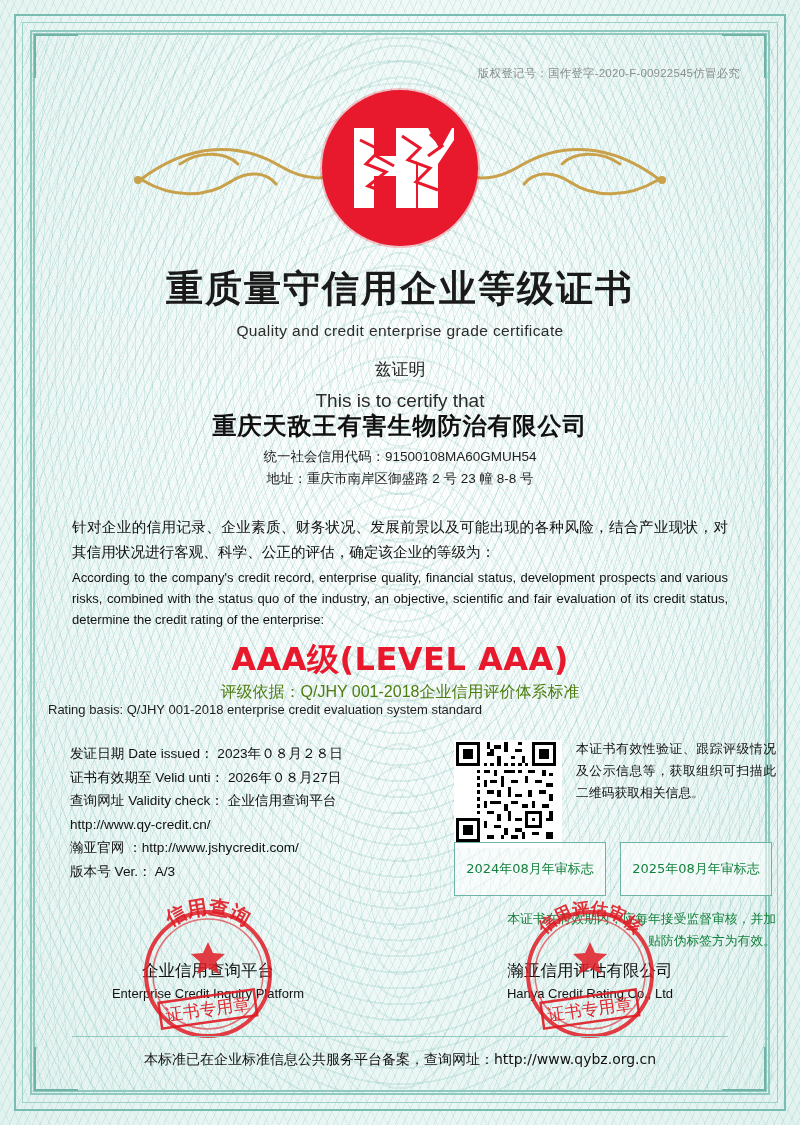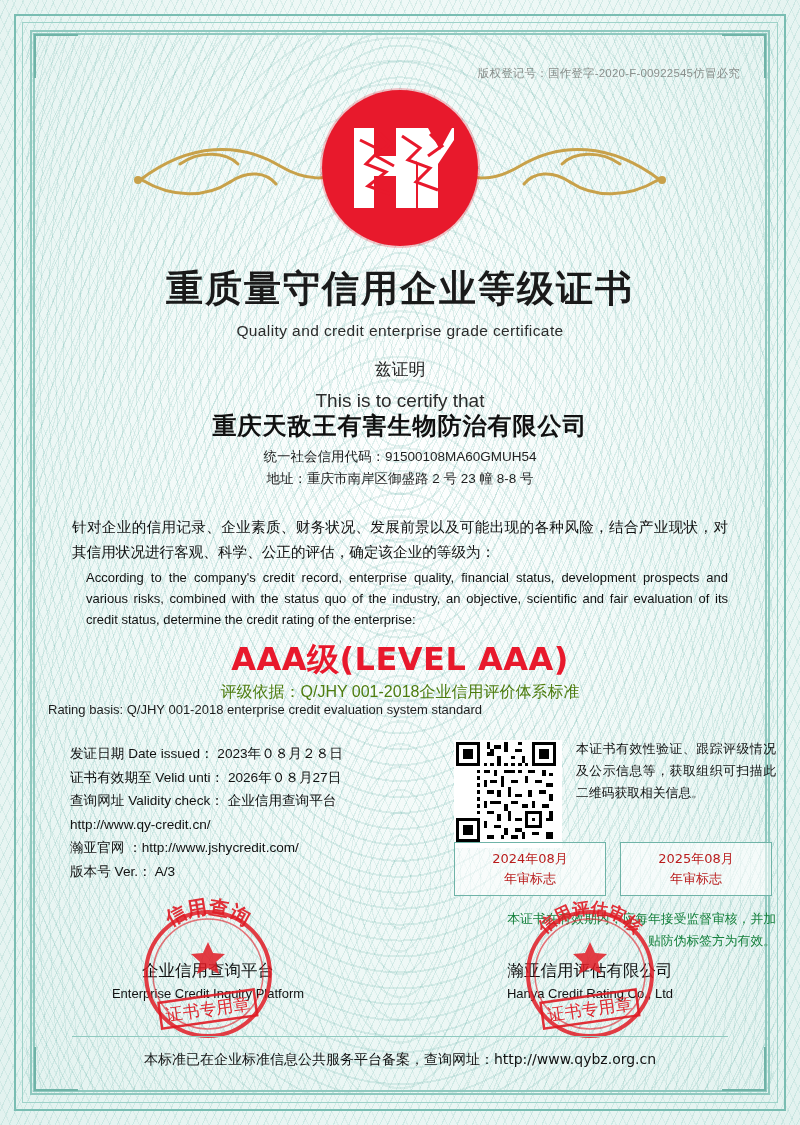--- a/index.html
+++ b/index.html
@@ -177,21 +177,20 @@
     color: #101010;
     text-align: justify;
     font-family: "DejaVu Sans", "Liberation Sans", sans-serif;
   }
   .para .en {
     margin-top: 3px;
     font-size: 13px;
     line-height: 21px;
     color: #101010;
     text-align: justify;
-    margin-left: 14px;
   }
 
   .level {
     position: absolute;
     top: 596px;
     left: 0; right: 0;
     text-align: center;
     font-size: 32px;
     font-weight: bold;
     color: #e8192c;
@@ -262,25 +261,25 @@
     width: 322px;
     display: flex;
     gap: 14px;
   }
   .year-box {
     width: 150px;
     height: 52px;
     border: 1px solid #6fb3a7;
     background: rgba(255,255,255,0.55);
     display: flex;
-    flex-direction: column;
+    flex-direction: row;
     align-items: center;
     justify-content: center;
     font-size: 13px;
-    color: #b91c1c;
+    color: #15803d;
     line-height: 20px;
     font-family: "DejaVu Sans", "Liberation Sans", sans-serif;
   }
 
   .valid-note {
     position: absolute;
     top: 866px;
     left: 452px;
     width: 276px;
     font-size: 12.8px;

